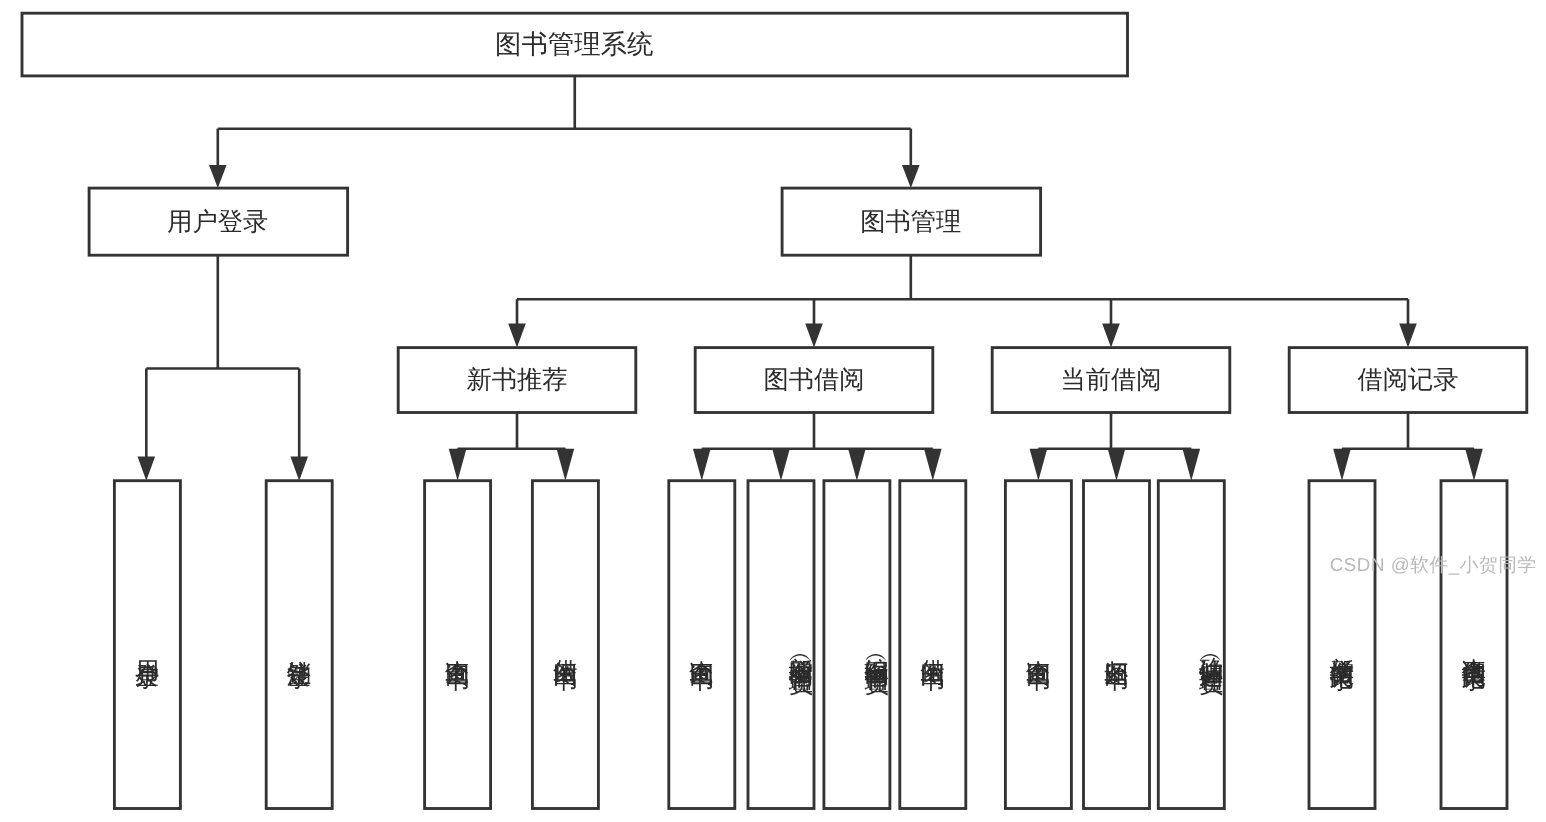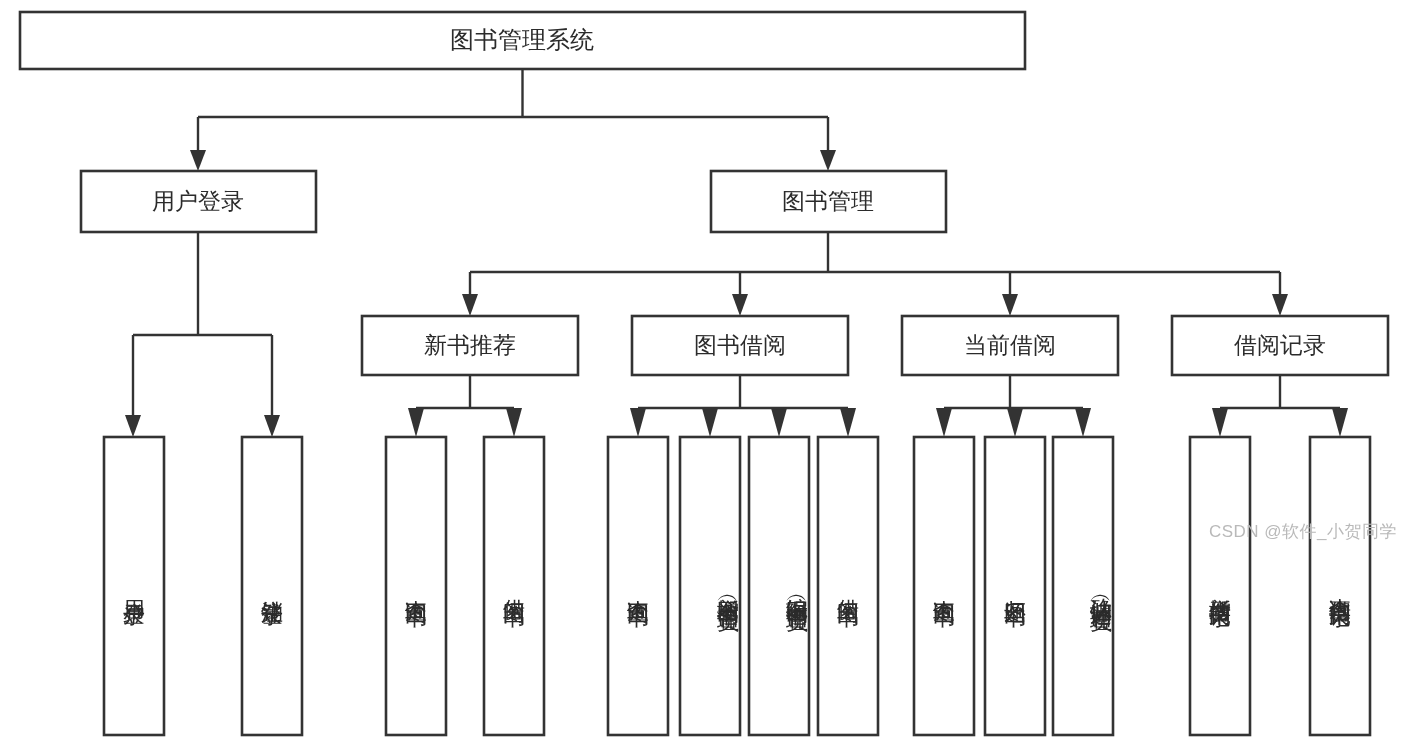--- a/index.html
+++ b/index.html
@@ -64,21 +64,21 @@
     letter-spacing: 2px;
     display: flex;
     align-items: center;
     justify-content: center;
     white-space: nowrap;
     pointer-events: none;
   }
   .watermark {
     position: absolute;
     right: 8px;
-    bottom: 6px;
+    bottom: 24px;
     font-family: "Liberation Sans", "DejaVu Sans", sans-serif;
     font-size: 17px;
     color: #b9b9b9;
     letter-spacing: 0.5px;
     white-space: nowrap;
     text-align: center;
   }
 </style>
 </head>
 <body>

